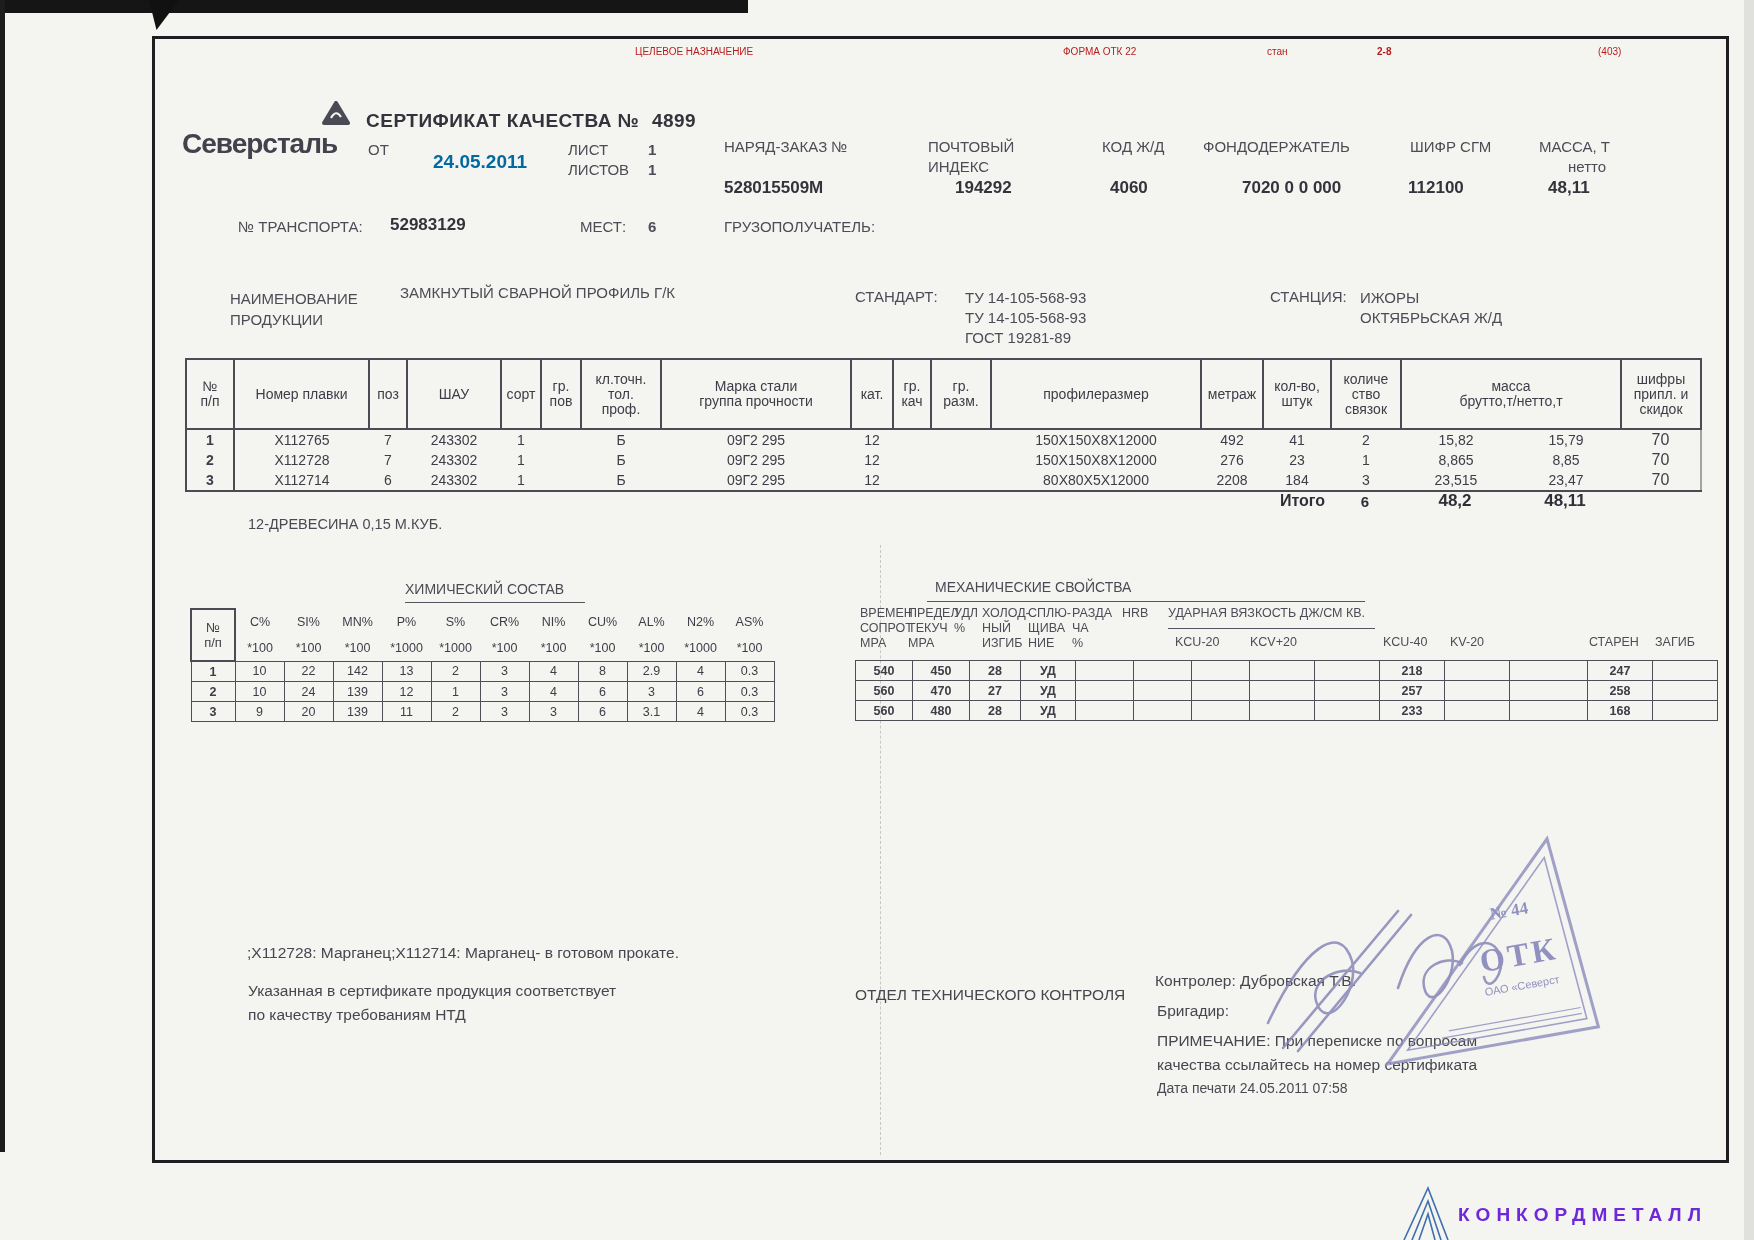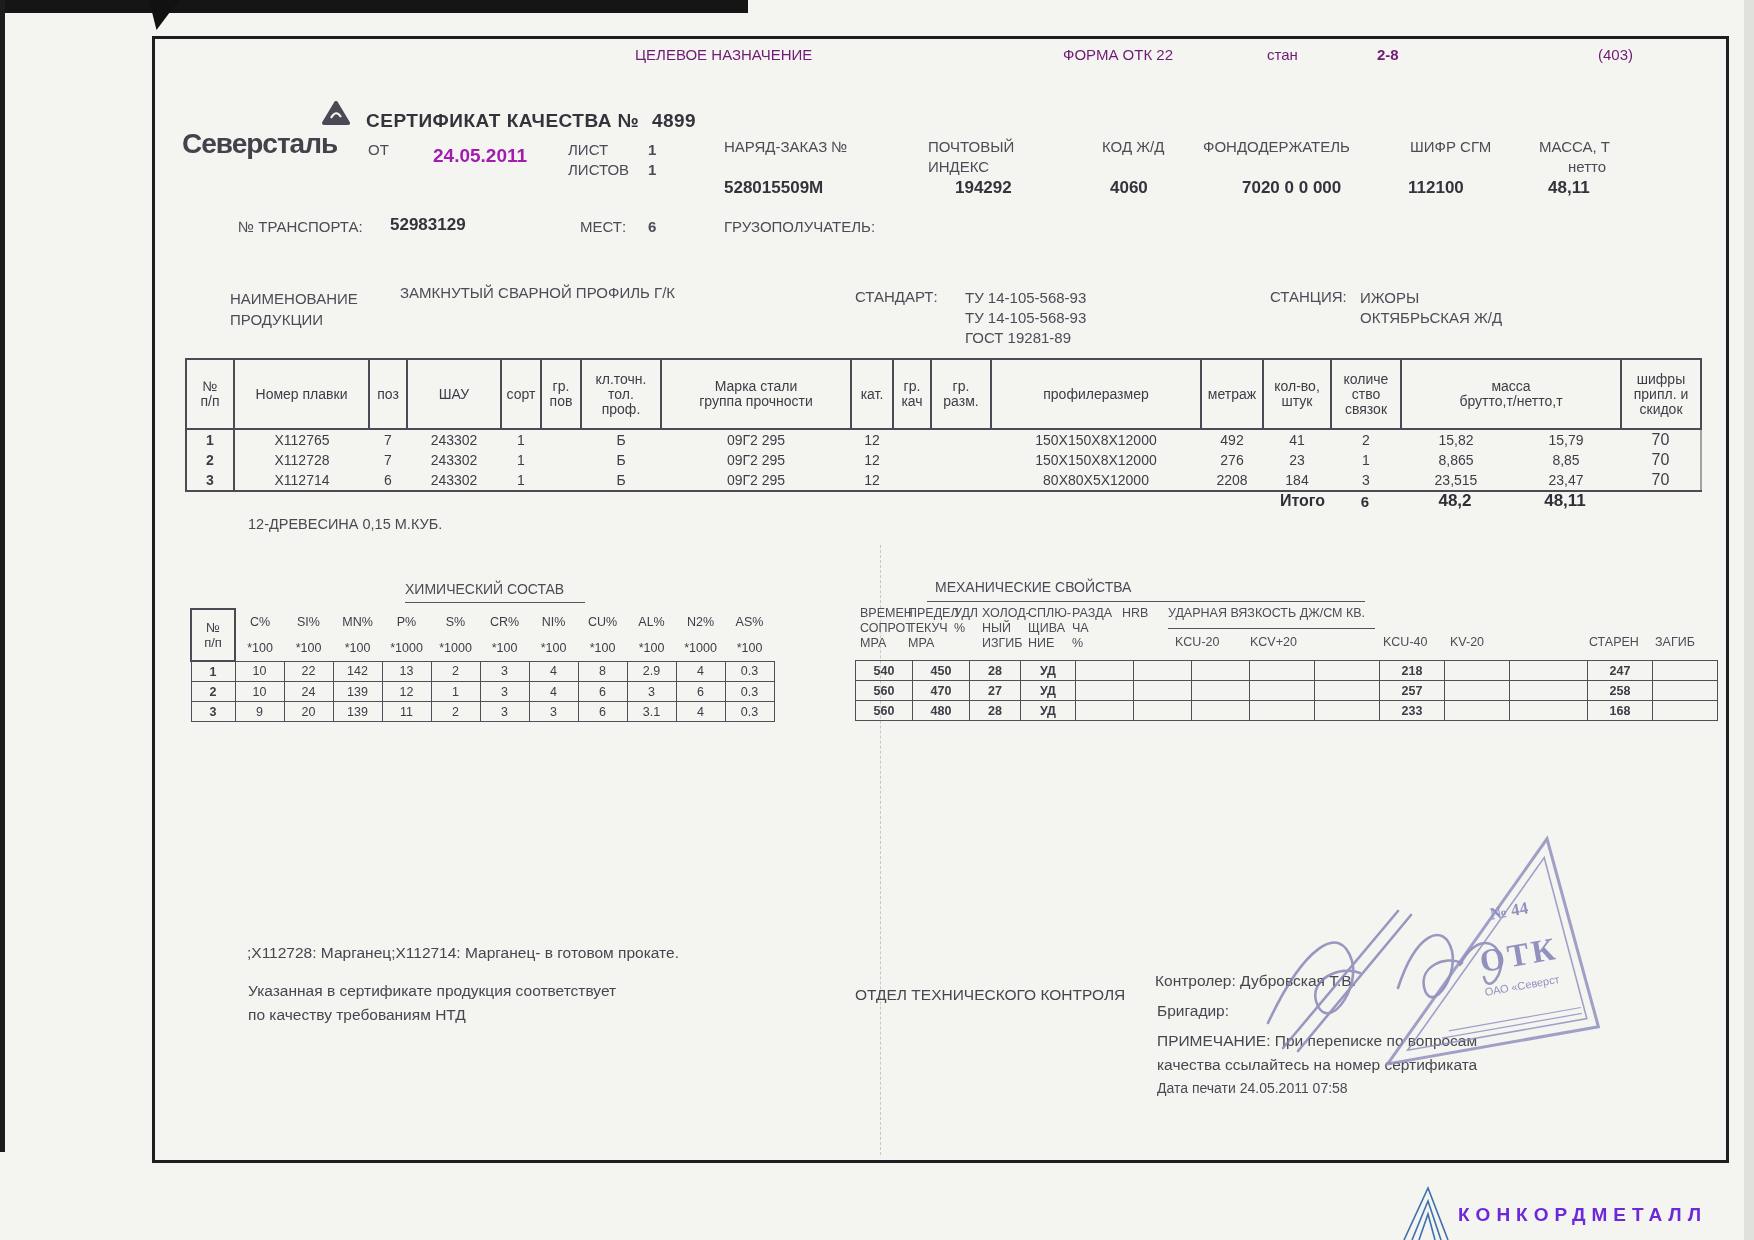--- a/index.html
+++ b/index.html
@@ -10,21 +10,21 @@
   .b{font-weight:bold;}
   .ctr{text-align:center;}
   .frame{left:152px;top:36px;width:1571px;height:1121px;border:3px solid #1e1e22;}
   .topbar{left:0;top:0;width:748px;height:13px;background:#151515;}
   .leftbar{left:0;top:0;width:5px;height:1152px;background:#1c1c1c;}
   .cornermark{left:149px;top:0;width:30px;height:30px;background:#111;
               clip-path:polygon(0 0,100% 0,25% 100%);}
   .edge-shadow{left:1744px;top:0;width:10px;height:1240px;background:#e0e0dc;}
   .lbl{font-size:15px;color:#4c4c56;}
   .val{font-size:17px;font-weight:bold;color:#33333c;}
-  .toplbl{font-size:15px;color:#701a75;}
+  .toplbl{font-size:10px;color:#b91c1c;}
   .iso{font-size:14px;color:#50505a;}
   .logo-text{font-size:28px;font-weight:bold;color:#42424c;letter-spacing:-1px;}
   .cert-title{font-size:19px;font-weight:bold;color:#33333c;letter-spacing:.5px;}
   .fold{border-left:1px dashed #c7c7c2;width:0;}
   .rule{border-top:1.6px solid #55555e;height:0;}
   
   .maintbl{position:absolute;left:185px;top:358px;width:1515px;border-collapse:collapse;
            table-layout:fixed;font-size:14px;color:#3d3d47;}
   .maintbl thead tr{height:70px;}
   .maintbl th{border:2px solid #4b4b55;font-weight:normal;font-size:14px;line-height:15px;
@@ -73,21 +73,21 @@
       <polygon points="14,2 26,22 2,22" fill="#4a4a55" stroke="#4a4a55" stroke-width="4" stroke-linejoin="round"></polygon>
       <path d="M9,17 Q14,8 19,16" stroke="#f4f4f1" stroke-width="2.2" fill="none"></path>
     </svg>
   </span>
   <div class="abs logo-text" style="left:182px;top:128px;">Северсталь</div>
   <div class="abs" style="left:366px;top:110px;">
     <span class="cert-title">СЕРТИФИКАТ КАЧЕСТВА №</span>
     <span class="cert-title" style="margin-left:8px;">4899</span>
   </div>
   <div class="abs lbl" style="left:368px;top:141px;">ОТ</div>
-  <div class="abs" style="left:433px;top:145px;font-size:19px;font-weight:bold;color:#a21caf;">24.05.2011</div>
+  <div class="abs" style="left:433px;top:151px;font-size:19px;font-weight:bold;color:#0369a1;">24.05.2011</div>
   <div class="abs lbl" style="left:568px;top:141px;">ЛИСТ</div>
   <div class="abs lbl b" style="left:648px;top:141px;">1</div>
   <div class="abs lbl" style="left:568px;top:161px;">ЛИСТОВ</div>
   <div class="abs lbl b" style="left:648px;top:161px;">1</div>
 
   <div class="abs lbl" style="left:724px;top:138px;">НАРЯД-ЗАКАЗ №</div>
   <div class="abs val" style="left:724px;top:178px;">528015509М</div>
 
   <div class="abs lbl" style="left:928px;top:138px;">ПОЧТОВЫЙ</div>
   <div class="abs lbl" style="left:928px;top:158px;">ИНДЕКС</div>

